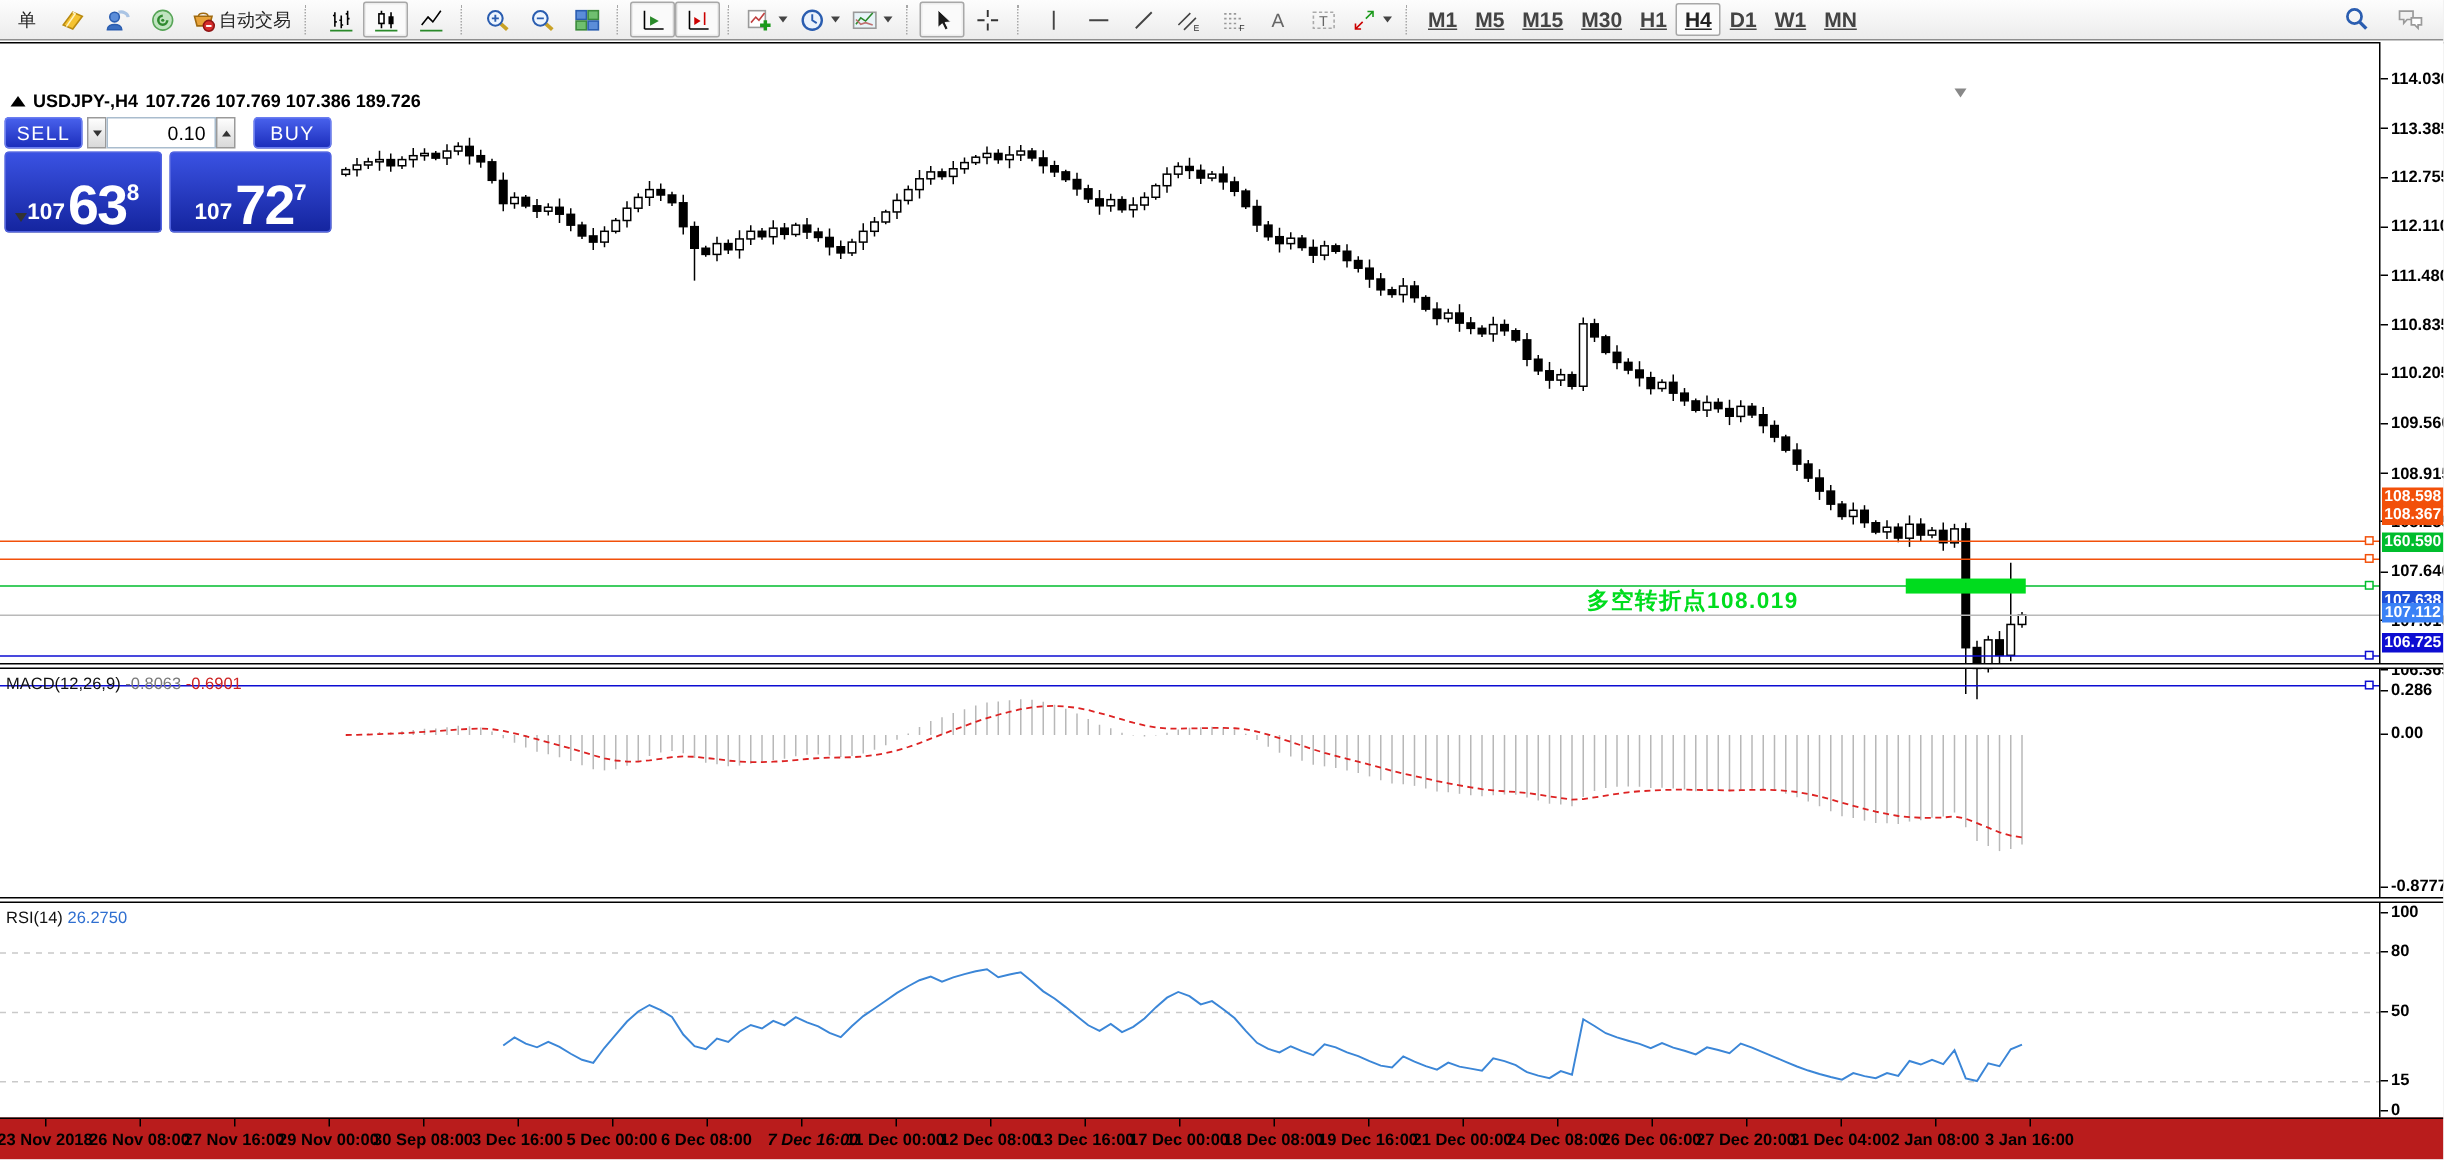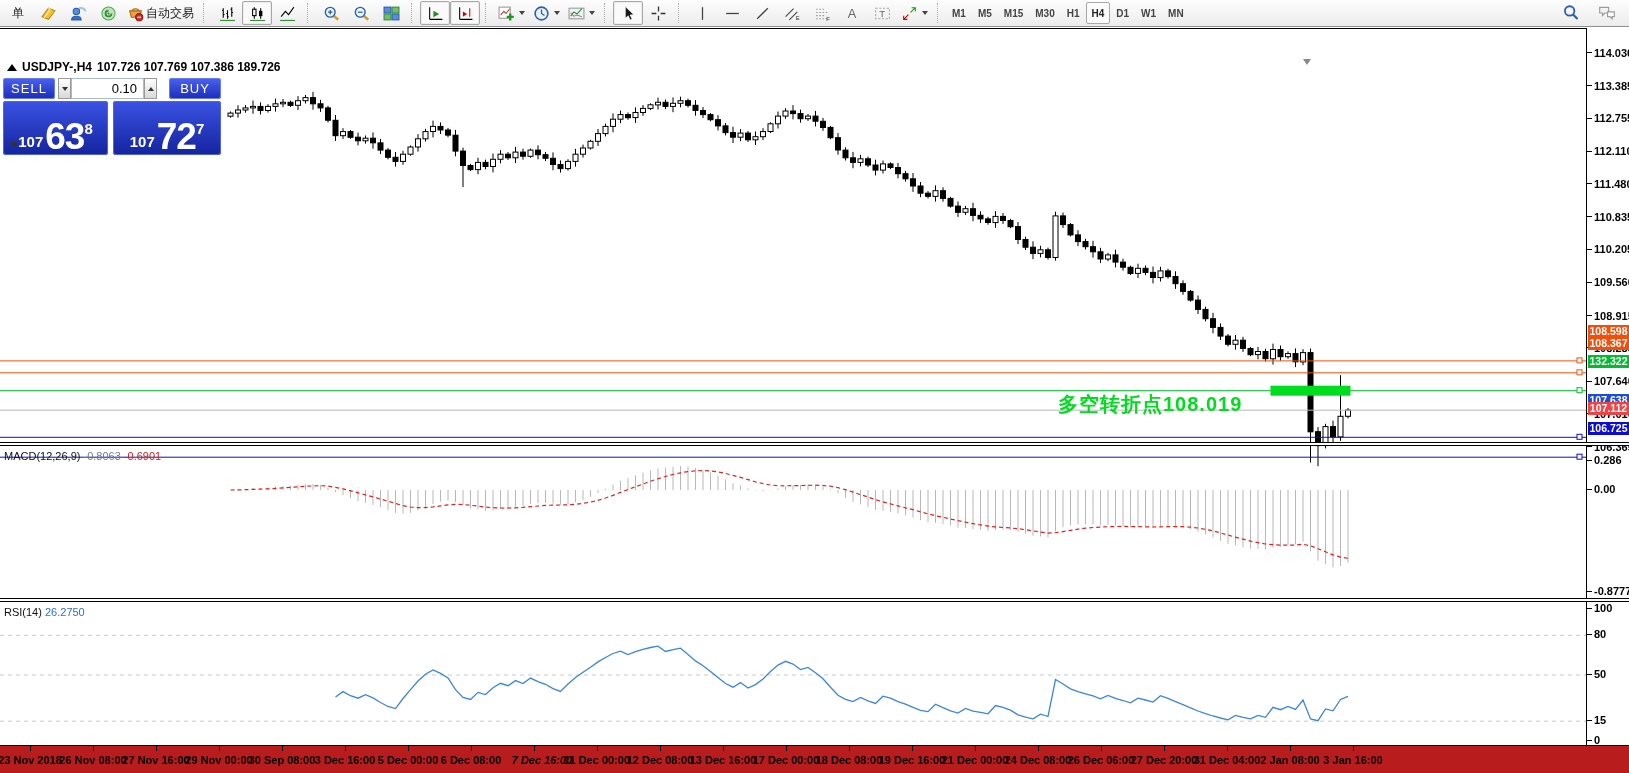--- a/index.html
+++ b/index.html
@@ -11,22 +11,22 @@
     display:flex;align-items:center;padding:0 3px;}
   .tb-group{display:flex;align-items:center;}
   .tb-sep{width:4px;height:20px;border-left:1px dotted #a8a8a8;margin:0 4px 0 5px;}
   .tb-btn{height:22px;min-width:22px;display:flex;align-items:center;justify-content:center;
     border:1px solid transparent;border-radius:2px;padding:0 3px;gap:2px;cursor:default;}
   .tb-btn.active{background:#fafafa;border:1px solid #a8a8a8;box-shadow:inset 0 0 0 1px #ededed;}
   .tb-btn svg{display:block;}
   .tb-label{font-size:12px;color:#222;white-space:nowrap;}
   .tb-caret{width:0;height:0;border-left:3px solid transparent;border-right:3px solid transparent;
     border-top:4px solid #444;margin-left:2px;}
-  .tf-btn{font-size:10px;font-weight:bold;color:#444;padding:0 5px;height:20px;display:flex;
-    align-items:center;border:1px solid transparent;border-radius:2px;}
+  .tf-btn{font-size:14px;font-weight:bold;color:#444;padding:0 5px;height:20px;display:flex;
+    align-items:center;border:1px solid transparent;border-radius:2px;text-decoration:underline;}
   .tf-btn.active{background:#fbfbfb;border:1px solid #a8a8a8;color:#222;}
   #tb-right{margin-left:auto;display:flex;align-items:center;gap:6px;padding-right:4px;}
   
   #chart-frame{position:absolute;left:0;top:28px;width:1629px;height:745px;background:#fff;
     border-top:1px solid #000;box-sizing:border-box;}
   svg.pane{position:absolute;left:0;}
   #main-svg{top:28px;}
   #macd-svg{top:446px;}
   #rsi-svg{top:602px;}
   .pane-sep{position:absolute;left:0;width:1629px;height:4px;background:#fff;
@@ -61,21 +61,21 @@
     border-radius:3px;color:#fff;display:flex;align-items:flex-end;justify-content:center;
     box-shadow:inset 0 0 0 1px #5163e0;}
   #sell-box{left:0;width:105px;}
   #buy-box{left:110px;width:108px;}
   .px-small{font-size:15px;font-weight:bold;margin:0 2px 5px 0;}
   .px-big{font-size:37px;font-weight:bold;line-height:36px;letter-spacing:-1px;}
   .px-sup{font-size:15px;font-weight:bold;margin-bottom:18px;}
   #panel-collapse{position:absolute;left:10px;top:113px;width:0;height:0;z-index:7;
     border-left:4px solid transparent;border-right:4px solid transparent;border-top:6px solid #333;}
   
-  #annotation{position:absolute;left:1058px;top:362px;font-size:20px;font-weight:bold;
+  #annotation{position:absolute;left:1058px;top:362px;font-size:15px;font-weight:bold;
     letter-spacing:1px;z-index:6;white-space:nowrap;}
   
   .ind-label{position:absolute;left:4px;font-size:11px;color:#111;z-index:5;white-space:nowrap;}
   
   #time-axis{position:absolute;left:0;top:745px;width:1629px;height:28px;background:#b91c1c;
     border-top:1px solid #000;box-sizing:border-box;z-index:3;}
   .t-tick{position:absolute;top:0;width:1px;height:5px;background:#000;}
   .t-lbl{position:absolute;top:8px;transform:translateX(-50%);font-size:11px;font-weight:bold;
     color:#000;white-space:nowrap;}
   #scroll-marker{position:absolute;left:1303px;top:30px;width:0;height:0;z-index:5;
@@ -912,23 +912,23 @@
       <div class="ax-tick" style="top: 606px;"></div>
       <div class="ax-lbl" style="top: 600.4px;">80</div>
       <div class="ax-tick" style="top: 646px;"></div>
       <div class="ax-lbl" style="top: 640px;">50</div>
       <div class="ax-tick" style="top: 692px;"></div>
       <div class="ax-lbl" style="top: 686.2px;">15</div>
       <div class="ax-tick" style="top: 712px;"></div>
       <div class="ax-lbl" style="top: 706px;">0</div>
       <div class="price-flag" style="top: 297px; background: rgb(242, 80, 10);">108.598</div>
       <div class="price-flag" style="top: 309px; background: rgb(242, 80, 10);">108.367</div>
-      <div class="price-flag" style="top: 327px; background: rgb(0, 189, 45);">132.322</div>
+      <div class="price-flag" style="top: 327px; background: rgb(0, 189, 45);">160.590</div>
       <div class="price-flag" style="top: 366px; background: #1d4ed8;">107.638</div>
-      <div class="price-flag" style="top: 374px; background: #ef4444;">107.112</div>
+      <div class="price-flag" style="top: 374px; background: #3b82f6;">107.112</div>
       <div class="price-flag" style="top: 394px; background: rgb(13, 13, 210);">106.725</div>
     </div>
   <div id="time-axis">
       <div class="t-tick" style="left: 30px;"></div>
       <div class="t-lbl" style="left: 30px;">23 Nov 2018</div>
       <div class="t-tick" style="left: 93px;"></div>
       <div class="t-lbl" style="left: 93px;">26 Nov 08:00</div>
       <div class="t-tick" style="left: 156px;"></div>
       <div class="t-lbl" style="left: 156px;">27 Nov 16:00</div>
       <div class="t-tick" style="left: 219px;"></div>

